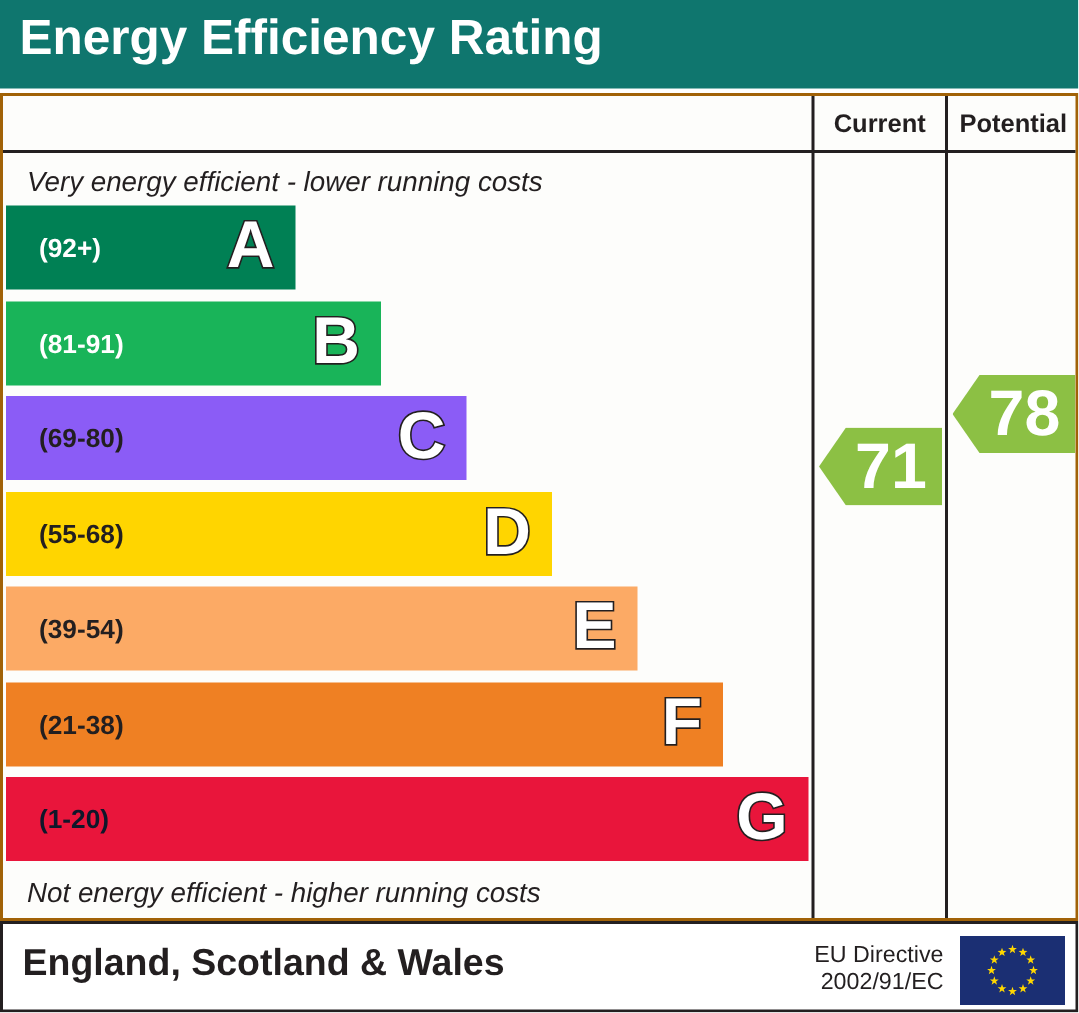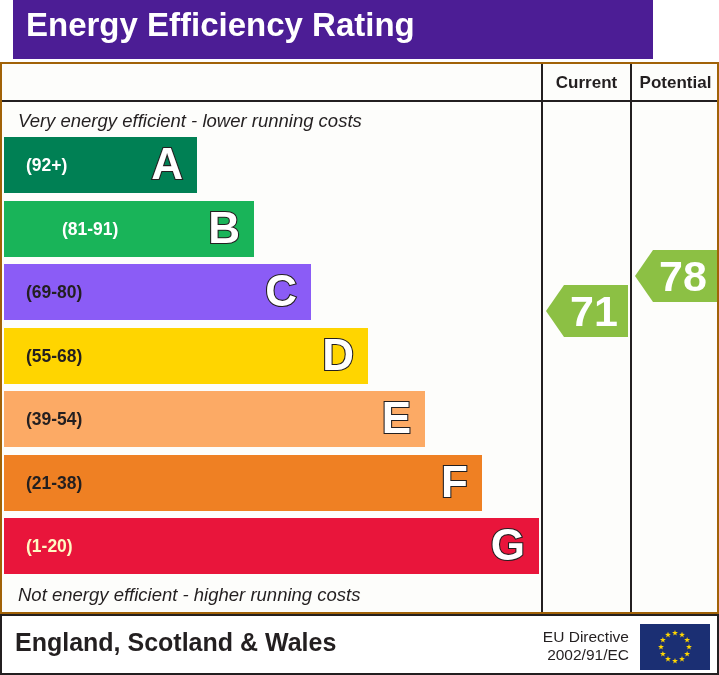--- a/index.html
+++ b/index.html
@@ -18,25 +18,25 @@
     width: 719px;
     height: 675px;
     box-sizing: border-box;
     background: #ffffff;
     overflow: hidden;
   }
 
   
   .title-bar {
     position: absolute;
-    left: 13px;
-    top: 0;
-    width: 640px;
+    left: 0;
+    top: 0;
+    width: 719px;
     height: 59px;
-    background: #4c1d95;
+    background: #0f766e;
     box-sizing: border-box;
   }
   .title-text {
     position: absolute;
     left: 13px;
     top: 6px;
     font-size: 33px;
     font-weight: bold;
     color: #ffffff;
     letter-spacing: 0px;
@@ -214,41 +214,41 @@
 
     <div class="caption top">Very energy efficient - lower running costs</div>
     <div class="caption bottom">Not energy efficient - higher running costs</div>
 
     <div class="bands">
         <div class="band" style="top: 0px; width: 193px; background: rgb(0, 128, 84);">
           <span class="range" style="color: rgb(255, 255, 255);">(92+)</span>
           <span class="letter">A</span>
         </div>
         <div class="band" style="top: 63.5px; width: 250px; background: rgb(25, 180, 89);">
-          <span class="range" style="color: rgb(255, 255, 255); margin-left: 36px;">(81-91)</span>
+          <span class="range" style="color: rgb(255, 255, 255);">(81-91)</span>
           <span class="letter">B</span>
         </div>
         <div class="band" style="top: 127px; width: 307px; background: #8b5cf6; text-align: center;">
           <span class="range" style="color: rgb(35, 31, 32);">(69-80)</span>
           <span class="letter">C</span>
         </div>
         <div class="band" style="top: 190.5px; width: 364px; background: rgb(255, 213, 0);">
           <span class="range" style="color: rgb(35, 31, 32);">(55-68)</span>
           <span class="letter">D</span>
         </div>
         <div class="band" style="top: 254px; width: 421px; background: rgb(252, 170, 101);">
           <span class="range" style="color: rgb(35, 31, 32);">(39-54)</span>
           <span class="letter">E</span>
         </div>
         <div class="band" style="top: 317.5px; width: 478px; background: rgb(239, 128, 35);">
           <span class="range" style="color: rgb(35, 31, 32);">(21-38)</span>
           <span class="letter">F</span>
         </div>
         <div class="band" style="top: 381px; width: 535px; background: rgb(233, 21, 59);">
-          <span class="range" style="color: #fef9c3;">(1-20)</span>
+          <span class="range" style="color: #0f172a;">(1-20)</span>
           <span class="letter">G</span>
         </div>
       </div>
 
     <div class="arrow current" style="top: 221px; background: rgb(140, 192, 68);">71</div>
     <div class="arrow potential" style="top: 186px; background: rgb(140, 192, 68);">78</div>
 
   </div>
 
   <div class="footer">

